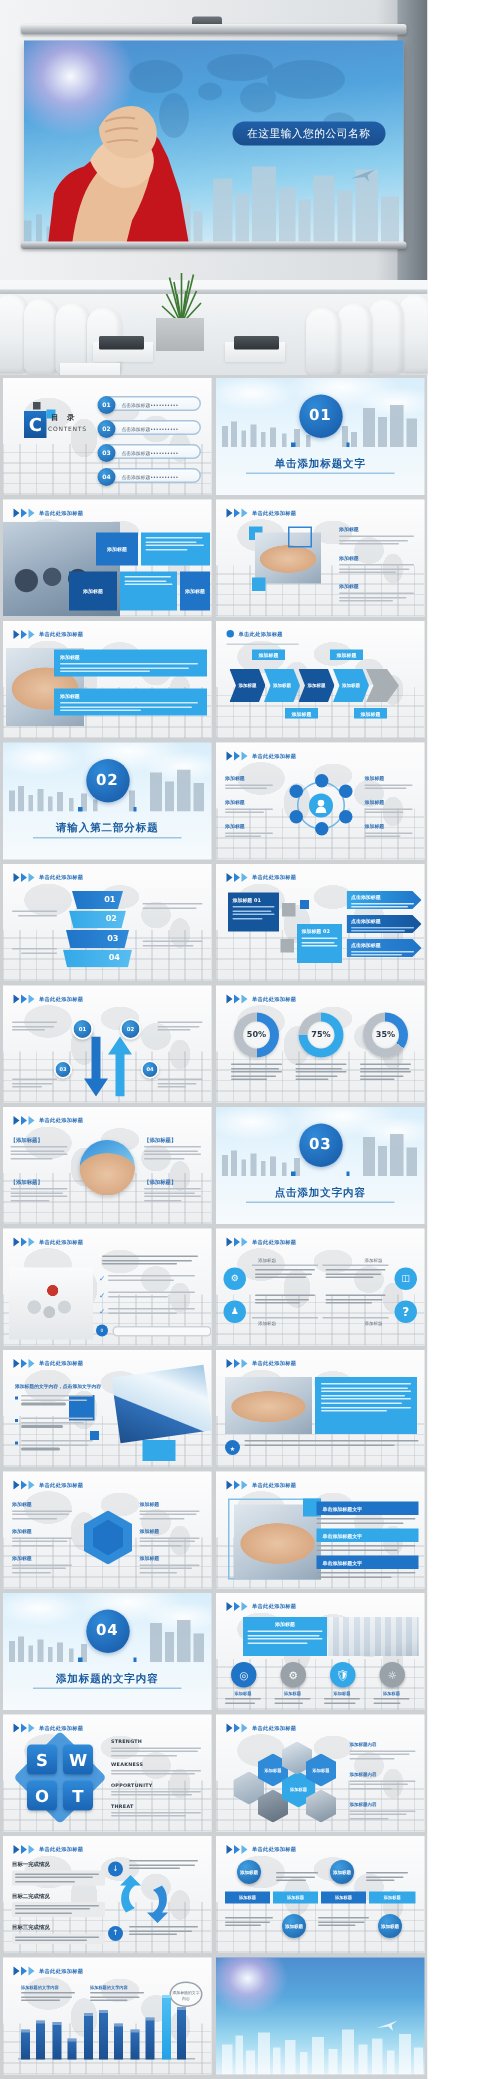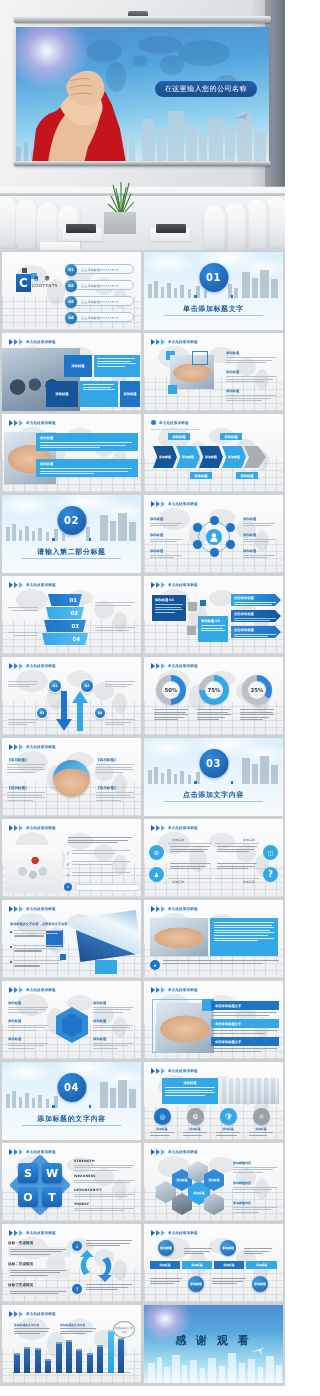--- a/index.html
+++ b/index.html
@@ -1478,16 +1478,15 @@
         <rect x="95" y="14" width="6" height="20"></rect>
           <rect x="104" y="10" width="7" height="24"></rect>
         <rect x="114" y="18" width="5" height="16"></rect>
           <rect x="122" y="7" width="8" height="27"></rect>
         <rect x="132" y="16" width="6" height="18"></rect>
       </g>
     </svg>
     <svg style="position:absolute;right:18px;top:42px" width="14" height="7" viewBox="0 0 14 7">
       <path d="M0 5 L9 2 L14 0 L10 3 L11 7 L8 4 Z" fill="#ffffff" opacity=".8"></path>
     </svg>
-    <div class="thanks-txt">感 谢 观 看</div>
   </div>
 
 </div>
 
 </body></html>

